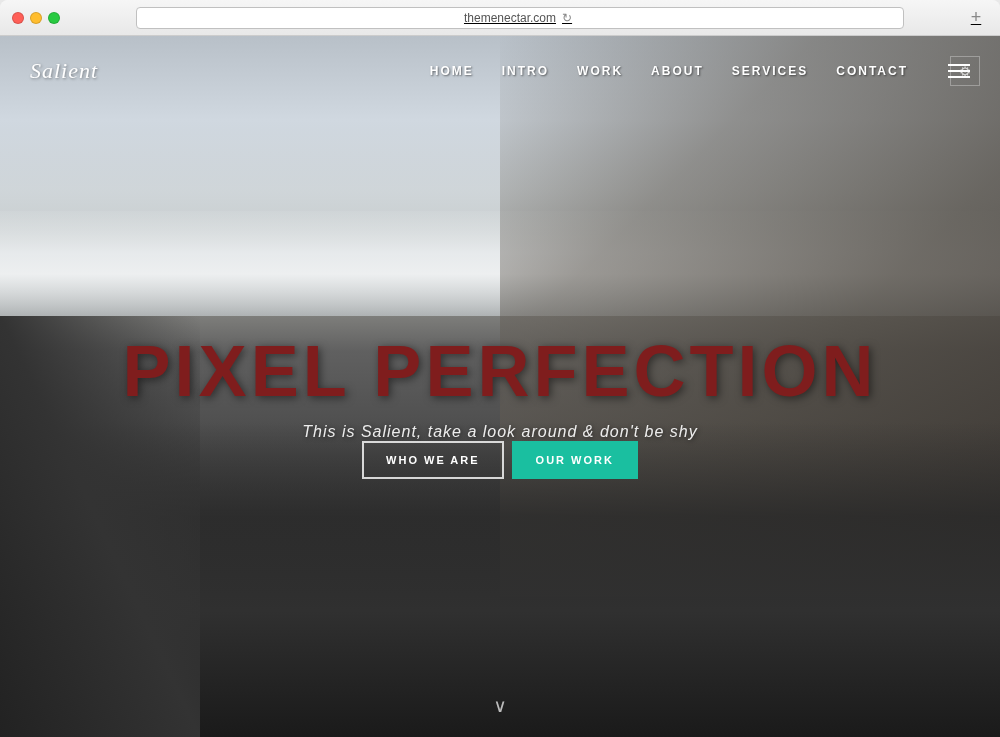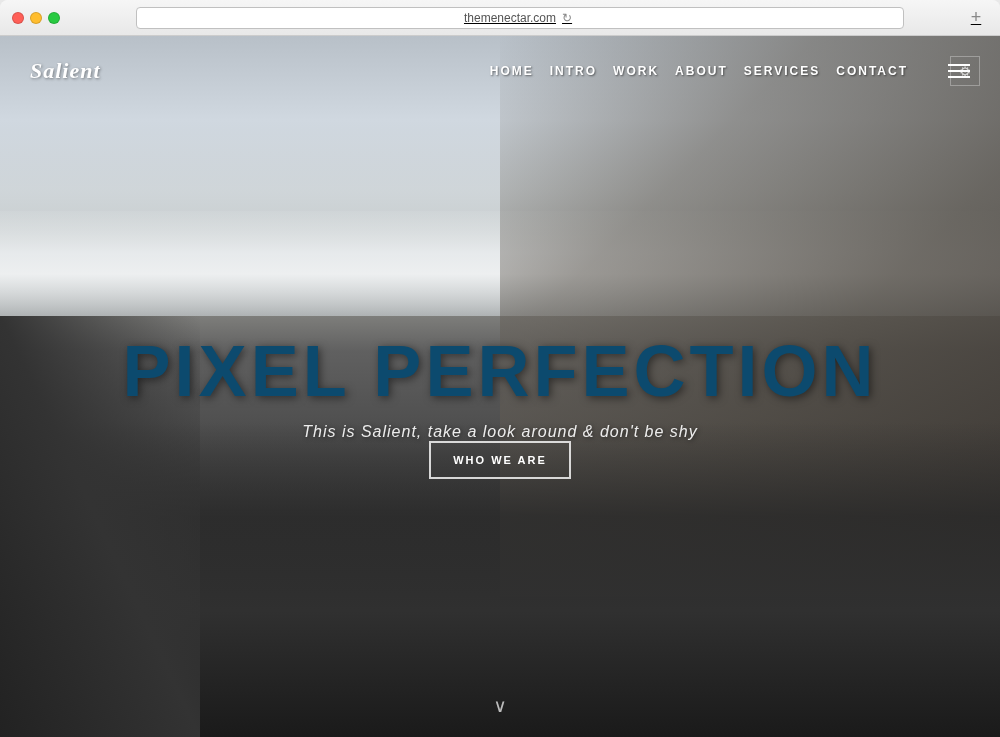--- a/index.html
+++ b/index.html
@@ -201,29 +201,29 @@
       align-items: center;
       padding: 0 30px;
       z-index: 10;
     }
 
     .nav-logo {
       font-family: Georgia, 'Times New Roman', serif;
       font-style: italic;
       font-size: 22px;
       color: white;
-      font-weight: bold;
+      font-weight: normal;
       letter-spacing: 1px;
       text-shadow: 1px 1px 3px rgba(0,0,0,0.4);
       flex-shrink: 0;
     }
 
     .nav-menu {
       display: flex;
-      gap: 16px;
+      gap: 28px;
       margin-left: auto;
       margin-right: 40px;
     }
 
     .nav-item {
       font-size: 12px;
       font-weight: 700;
       color: white;
       letter-spacing: 2px;
       text-transform: uppercase;
@@ -269,21 +269,21 @@
       transform: translate(-50%, -50%);
       text-align: center;
       z-index: 5;
       width: 100%;
       margin-top: 20px;
     }
 
     .hero-title {
       font-size: 72px;
       font-weight: 900;
-      color: #0c4a6e;
+      color: #7f1d1d;
       letter-spacing: 4px;
       text-transform: uppercase;
       text-shadow: 2px 2px 8px rgba(0,0,0,0.5);
       line-height: 1;
       margin-bottom: 16px;
     }
 
     .hero-subtitle {
       font-size: 16px;
       color: rgba(255,255,255,0.9);
@@ -377,18 +377,19 @@
     </div>
   </nav>
 
   <div class="gear-icon-wrap">⚙</div>
 
   <div class="hero-content">
     <h1 class="hero-title">PIXEL PERFECTION</h1>
     <p class="hero-subtitle">This is Salient, take a look around &amp; don't be shy</p>
     <div class="hero-buttons">
       <button class="btn-outline">WHO WE ARE</button>
+      <button class="btn-solid">OUR WORK</button>
     </div>
   </div>
 
   <div class="scroll-indicator">∨</div>
 
 </div>
 
 </body></html>

